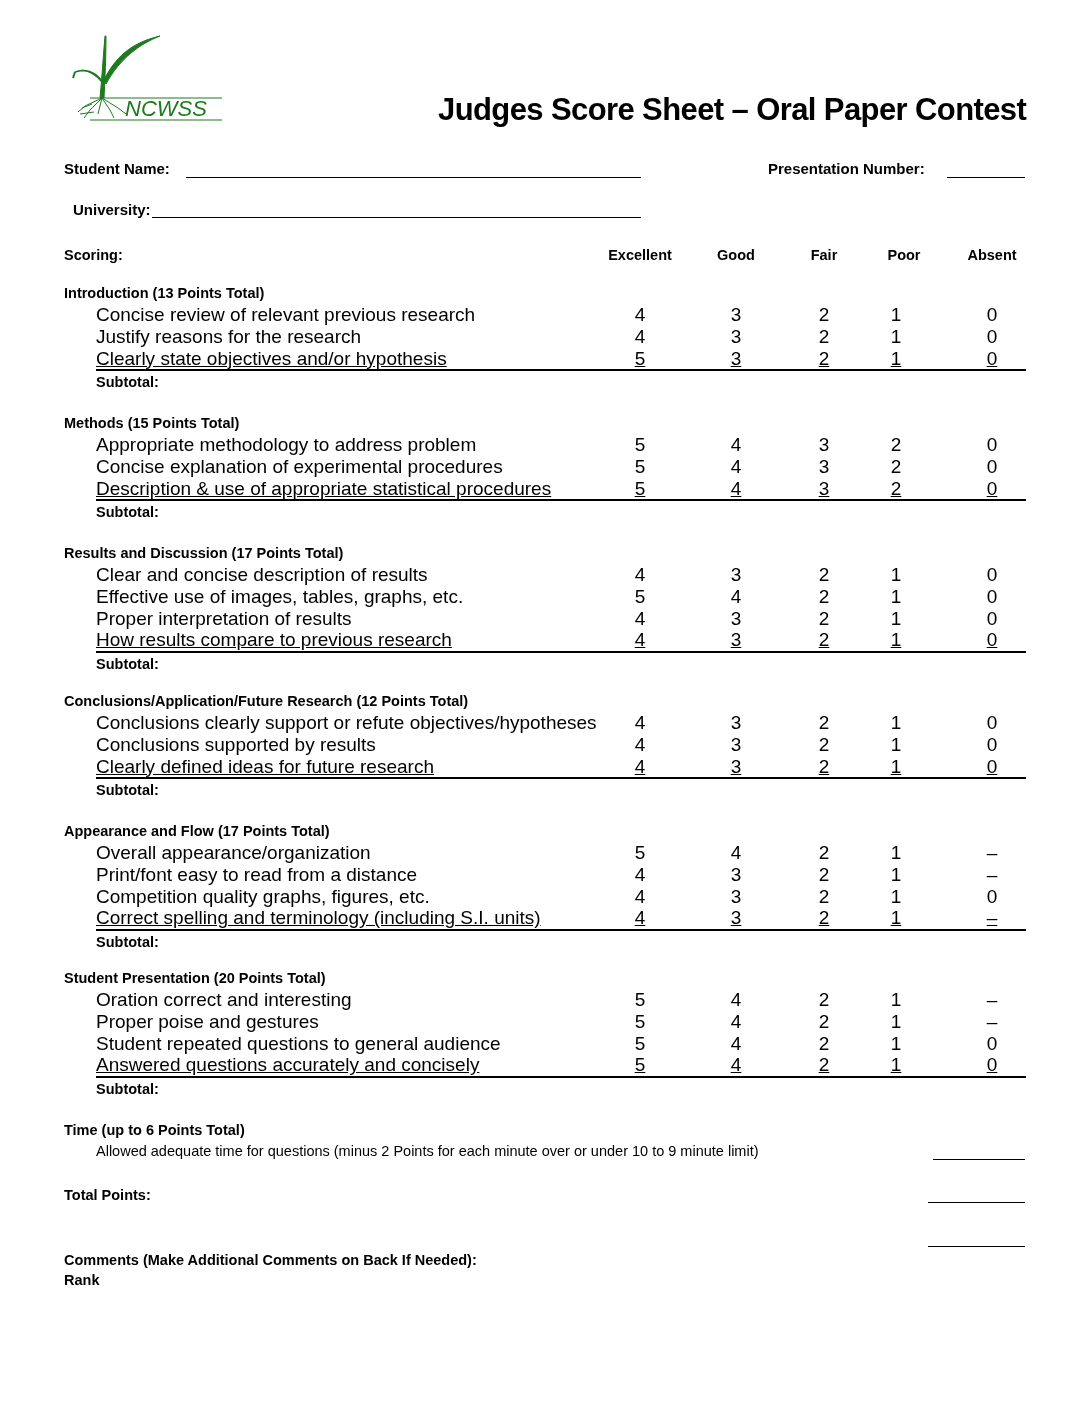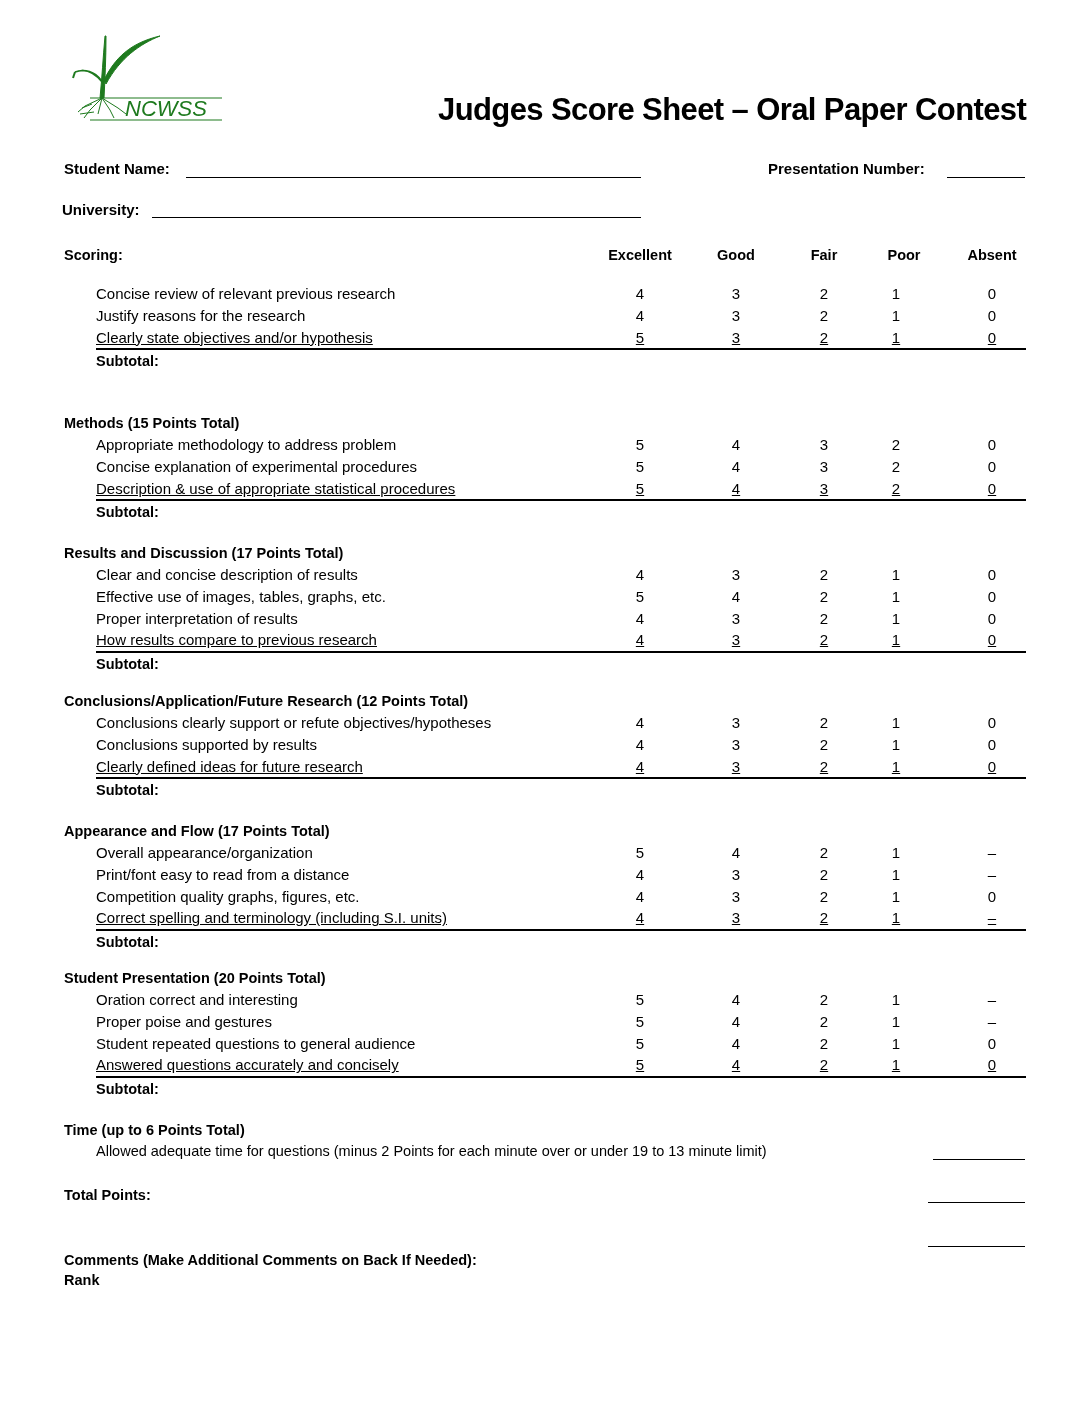--- a/index.html
+++ b/index.html
@@ -5,21 +5,21 @@
   html, body { margin:0; padding:0; background:#fff; }
   body { width:1088px; height:1408px; position:relative; font-family:"Liberation Sans", sans-serif; color:#000; }
   .logo { position:absolute; left:70px; top:28px; width:160px; height:95px; }
   .title { position:absolute; left:430px; top:92px; font-size:31px; font-weight:bold; letter-spacing:-0.6px; white-space:nowrap;margin-left:8px; }
   .field-label { position:absolute; font-size:15px; font-weight:bold; white-space:nowrap; }
   .blank { position:absolute; border-bottom:1.5px solid #000; height:0; }
   .hdr { position:absolute; font-size:14.5px; font-weight:bold; top:247px; }
   .col { position:absolute; text-align:center; width:80px; }
   .section { position:absolute; left:64px; width:962px; }
   .sec-title { font-size:14.5px; font-weight:bold; height:21px; line-height:21px; }
-  .row { position:relative; height:21.8px; line-height:21.8px; font-size:15px; }
+  .row { position:relative; height:21.8px; line-height:21.8px; font-size:19px; }
   .row .crit { position:absolute; left:32px; white-space:nowrap; }
   .row .val { position:absolute; width:40px; text-align:center; }
   .row.last { border-bottom:2px solid #000; margin-left:32px; }
   .row.last .crit { left:0; text-decoration:underline; }
   .row.last .val { text-decoration:underline; }
   .subtotal { height:22px; line-height:22px; font-size:14.5px; font-weight:bold; padding-left:32px; }
   .c0 { left:556px; } .c1 { left:652px; } .c2 { left:740px; } .c3 { left:812px; } .c4 { left:908px; }
   .row.last .c0 { left:524px; } .row.last .c1 { left:620px; } .row.last .c2 { left:708px; } .row.last .c3 { left:780px; } .row.last .c4 { left:876px; }
   .plain { position:absolute; font-size:14.5px; white-space:nowrap; }
   .bold { font-weight:bold; }
@@ -51,31 +51,32 @@
 </div>
 
 <div class="title">Judges Score Sheet – Oral Paper Contest</div>
 
 <div class="field-label" style="left:64px; top:160px;">Student Name:</div>
 <div class="blank" style="left:186px; top:177px; width:455px;"></div>
 
 <div class="field-label" style="left:768px; top:160px;">Presentation Number:</div>
 <div class="blank" style="left:947px; top:177px; width:78px;"></div>
 
-<div class="field-label" style="left:62px; top:201px;">University:</div>
+<div class="field-label" style="left:73px; top:201px;">University:</div>
 <div class="blank" style="left:152px; top:217px; width:489px;"></div>
 
 <div class="hdr" style="left:64px;">Scoring:</div>
 <div class="hdr col" style="left:600px;">Excellent</div>
 <div class="hdr col" style="left:696px;">Good</div>
 <div class="hdr col" style="left:784px;">Fair</div>
 <div class="hdr col" style="left:864px;">Poor</div>
 <div class="hdr col" style="left:952px;">Absent</div>
 
 <div class="section" style="top:283px;">
+  <div class="sec-title">Introduction (13 Points Total)</div>
   <div class="row">
     <span class="crit">Concise review of relevant previous research</span>
     <span class="val c0">4</span>
     <span class="val c1">3</span>
     <span class="val c2">2</span>
     <span class="val c3">1</span>
     <span class="val c4">0</span>
   </div>
   <div class="row">
     <span class="crit">Justify reasons for the research</span>
@@ -259,21 +260,21 @@
     <span class="val c0">5</span>
     <span class="val c1">4</span>
     <span class="val c2">2</span>
     <span class="val c3">1</span>
     <span class="val c4">0</span>
   </div>
   <div class="subtotal">Subtotal:</div>
 </div>
 
 <div class="plain bold" style="left:64px; top:1122px;">Time (up to 6 Points Total)</div>
-<div class="plain" style="left:96px; top:1143px;">Allowed adequate time for questions (minus 2 Points for each minute over or under 19 to 13 minute limit)</div>
+<div class="plain" style="left:96px; top:1143px;">Allowed adequate time for questions (minus 2 Points for each minute over or under 10 to 9 minute limit)</div>
 <div class="blank" style="left:933px; top:1159px; width:92px;"></div>
 
 <div class="plain bold" style="left:64px; top:1187px;">Total Points:</div>
 <div class="blank" style="left:928px; top:1202px; width:97px;"></div>
 
 <div class="plain bold" style="left:64px; top:1272px;">Rank</div>
 <div class="blank" style="left:928px; top:1246px; width:97px;"></div>
 
 <div class="plain bold" style="left:64px; top:1252px;">Comments (Make Additional Comments on Back If Needed):</div>
 

